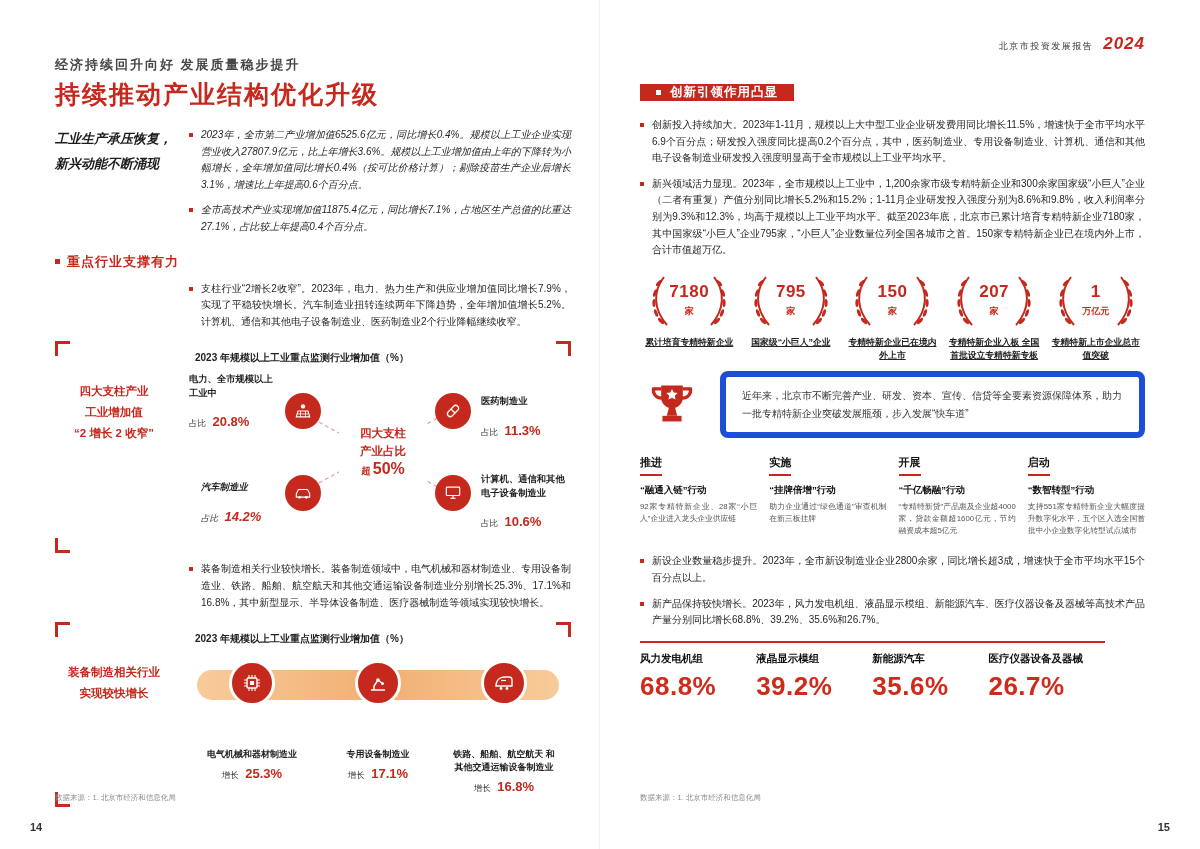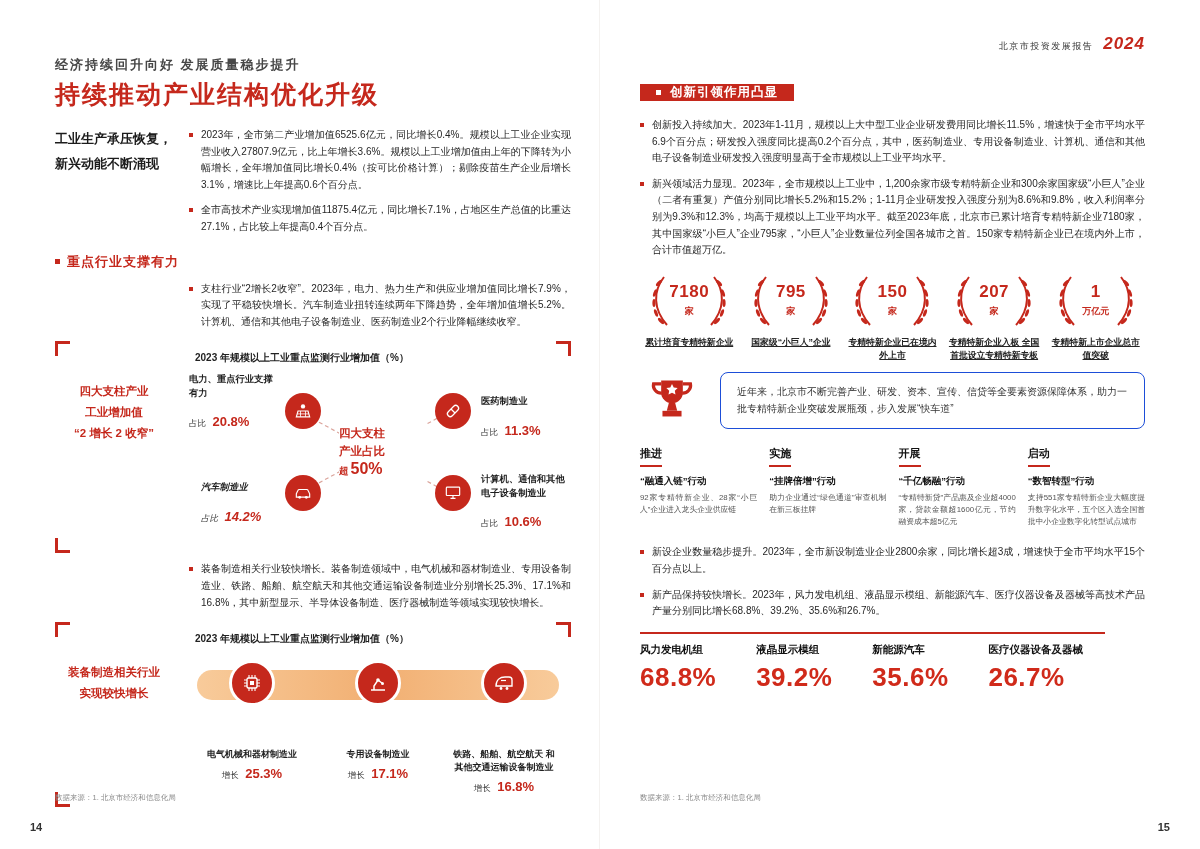--- a/index.html
+++ b/index.html
@@ -22,21 +22,21 @@
   .subtitle { margin-top:22px; font-size:13px; font-weight:bold; color:#474747; letter-spacing:2px; }
   .title { margin:4px 0 0; font-size:25px; font-weight:bold; color:var(--red); letter-spacing:2px; }
 
   
   .bullet { display:flex; gap:8px; margin-bottom:9px; }
   .bmark { width:4px; height:4px; background:var(--red); margin-top:6px; flex:none; }
   .btext { margin:0; font-size:10px; line-height:1.66; color:#262626; text-align:justify; }
 
   
   .grid-row { display:grid; grid-template-columns:118px 1fr; column-gap:16px; }
-  .row-lead { margin-top:16px; }
+  .row-lead { margin-top:16px;font-style:italic; }
   .lead { font-size:13px; font-weight:bold; color:#1c1c1c; line-height:1.9; }
 
   .section-head { display:flex; align-items:center; gap:7px; margin:8px 0 10px; }
   .section-head .label { color:var(--red); font-weight:bold; font-size:13px; letter-spacing:1px; }
 
   .chart-row { position:relative; padding:10px 4px 12px 0; margin:2px 0 8px; }
   .bracket { position:absolute; width:15px; height:15px; }
   .bracket.tl { left:0; top:0; border-top:3px solid var(--red); border-left:3px solid var(--red); }
   .bracket.tr { right:0; top:0; border-top:3px solid var(--red); border-right:3px solid var(--red); }
   .bracket.bl { left:0; bottom:0; border-bottom:3px solid var(--red); border-left:3px solid var(--red); }
@@ -45,21 +45,21 @@
 
   
   .diagram { position:relative; height:168px; margin-top:8px; }
   .cross-lines { position:absolute; inset:0; }
   .d-item { position:absolute; width:90px; }
   .d-name { font-weight:bold; font-size:9.3px; color:#1f1f1f; line-height:1.45; }
   .d-val { margin-top:12px; white-space:nowrap; }
   .d-prefix { font-size:8.5px; color:#333; margin-right:2px; }
   .d-pct { font-size:13px; font-weight:bold; color:var(--red); }
   .d-icon { width:36px; height:36px; border-radius:50%; background:var(--red); display:flex; align-items:center; justify-content:center; position:absolute; }
-  .center-box { position:absolute; left:150px; top:46px; width:88px; background:#fff; padding:6px 0; color:var(--red); font-weight:bold; }
+  .center-box { position:absolute; left:150px; top:46px; width:88px; text-align:center; background:#fff; padding:6px 0; color:var(--red); font-weight:bold; }
   .center-box .l { font-size:11.5px; line-height:1.5; }
   .center-box .sup { font-size:9.5px; margin-right:2px; }
   .center-box .big { font-size:16px; }
 
   
   .band-wrap { position:relative; margin-top:14px; }
   .band { position:absolute; left:8px; right:8px; top:10px; height:30px; border-radius:16px;
           background:linear-gradient(90deg,var(--orange1),var(--orange2),var(--orange1)); opacity:.85; }
   .circles { position:relative; display:flex; justify-content:space-around; z-index:1; }
   .c-icon { width:46px; height:46px; border-radius:50%; background:var(--red); border:3px solid #fff;
@@ -86,21 +86,21 @@
 
   .wreaths { display:flex; justify-content:space-between; margin:14px 0 10px; }
   .wreath-item { width:19.5%; text-align:center;text-decoration:underline; }
   .wreath { position:relative; width:90px; height:58px; margin:0 auto; }
   .w-num { position:absolute; top:9px; left:0; right:0; text-align:center; color:var(--red); font-weight:bold; font-size:17px; letter-spacing:.5px; }
   .w-unit { position:absolute; top:32px; left:0; right:0; text-align:center; color:var(--red); font-weight:bold; font-size:9px; }
   .w-cap { margin-top:5px; font-size:8.8px; font-weight:bold; color:#222; line-height:1.45; padding:0 2px; }
 
   .trophy-row { display:flex; align-items:center; gap:16px; margin:8px 0 14px; }
   .trophy-badge { flex:none; width:64px; display:flex; justify-content:center; }
-  .bubble { flex:1; border:1px solid #1d4ed8; border-radius:8px; padding:10px 16px; font-size:10px; line-height:1.75; color:#333; }
+  .bubble { flex:1; border:6px solid #1d4ed8; border-radius:8px; padding:10px 16px; font-size:10px; line-height:1.75; color:#333; }
 
   .actions { display:flex; gap:12px; margin-bottom:16px; }
   .action { flex:1; }
   .a-tag { display:inline-block; font-size:11px; font-weight:bold; color:#111; padding-bottom:4px; border-bottom:2.5px solid var(--red); }
   .a-title { font-size:9.5px; font-weight:bold; color:#111; margin:8px 0 4px; }
   .a-desc { font-size:7.8px; color:#555; line-height:1.55; text-align:justify; }
 
   .stats { display:flex; justify-content:flex-start; margin-top:12px; }
   .stat { width:23%; border-top:2px solid var(--red); padding-top:9px; }
   .s-name { font-size:10.5px; font-weight:bold; color:#111; }
@@ -160,21 +160,21 @@
       </div>
       <div>
         <div class="chart-title">2023 年规模以上工业重点监测行业增加值（%）</div>
         <div class="diagram">
           <svg class="cross-lines" viewBox="0 0 385 168">
             <line x1="114" y1="40" x2="264" y2="122" stroke="#dba49b" stroke-width="1.2" stroke-dasharray="4 3"></line>
             <line x1="114" y1="122" x2="264" y2="40" stroke="#dba49b" stroke-width="1.2" stroke-dasharray="4 3"></line>
           </svg>
 
           <div class="d-item" style="left:0; top:10;">
-            <div class="d-name">电力、重点行业支撑有力</div>
+            <div class="d-name">电力、全市规模以上工业中</div>
             <div class="d-val">
               <span class="d-prefix">占比</span>
               <span class="d-pct">20.8%</span>
             </div>
           </div>
           <div class="d-icon" style="left:96px; top:20px;">
             <svg viewBox="0 0 24 24" width="20" height="20">
               <circle cx="12" cy="6.5" r="2.6" fill="#fff"></circle>
               <path d="M6 12 h12 l2 7 H4 z" fill="none" stroke="#fff" stroke-width="1.4"></path>
               <path d="M9 12 v7 M15 12 v7 M5 15.5 h14" stroke="#fff" stroke-width="1"></path>

